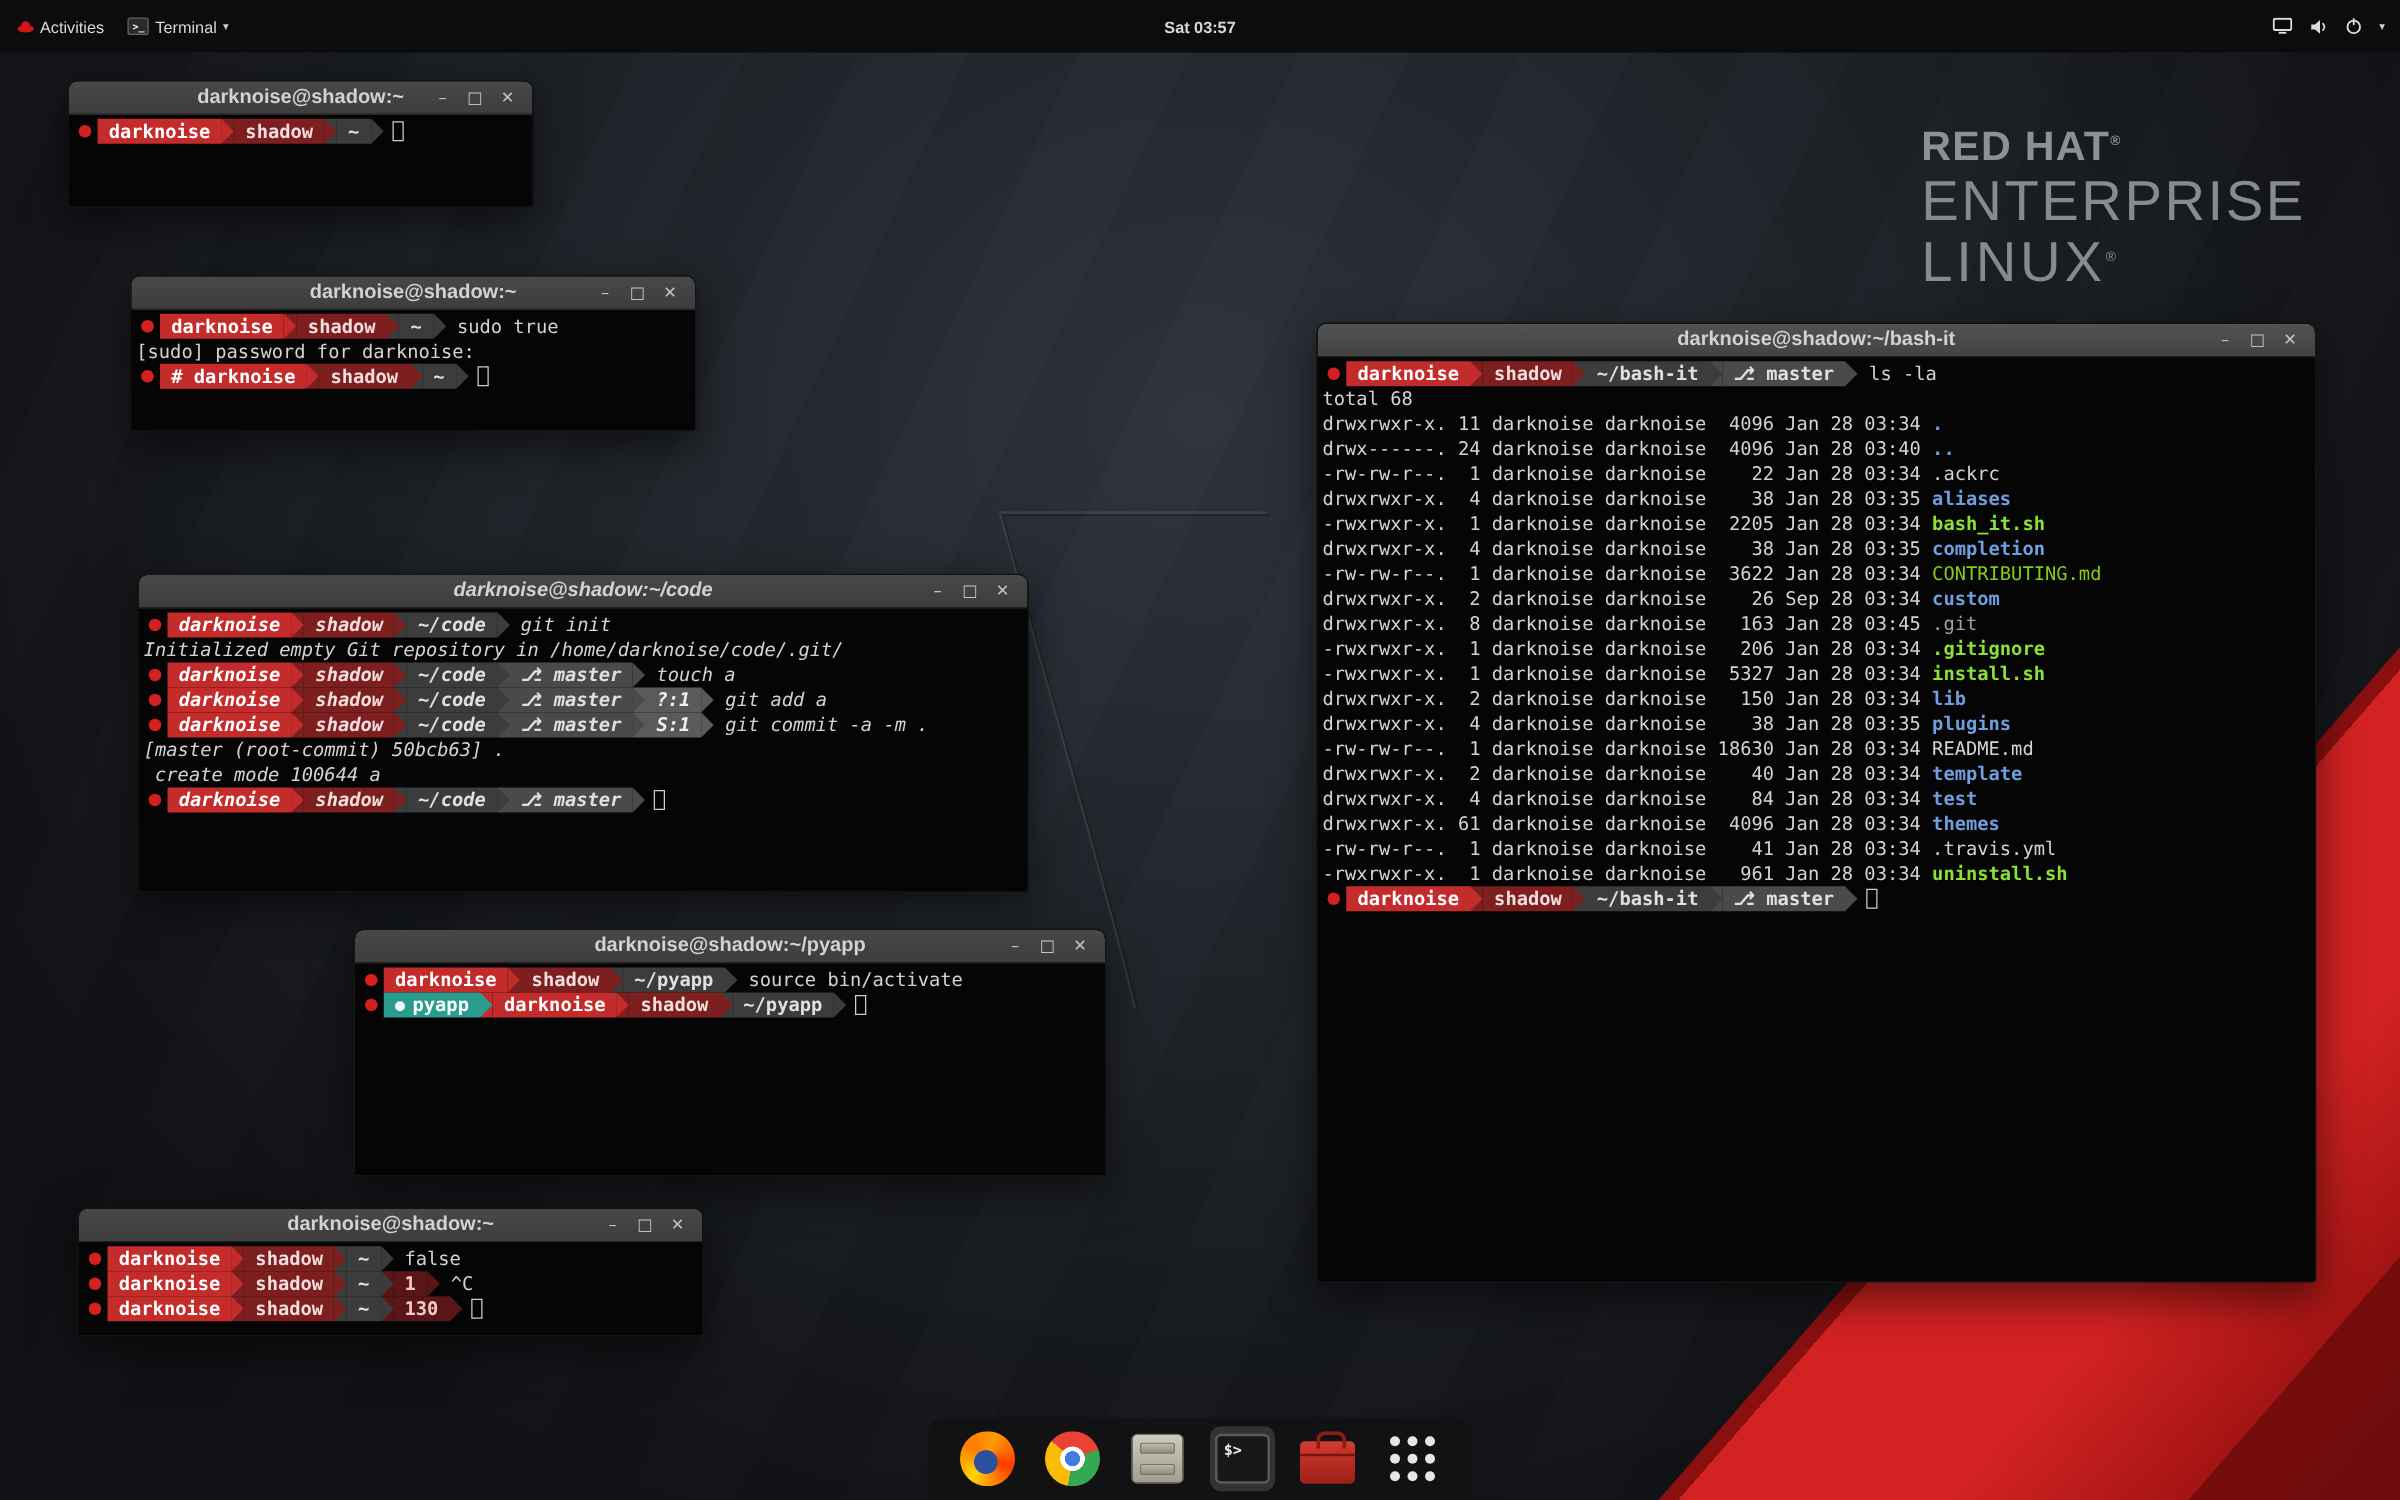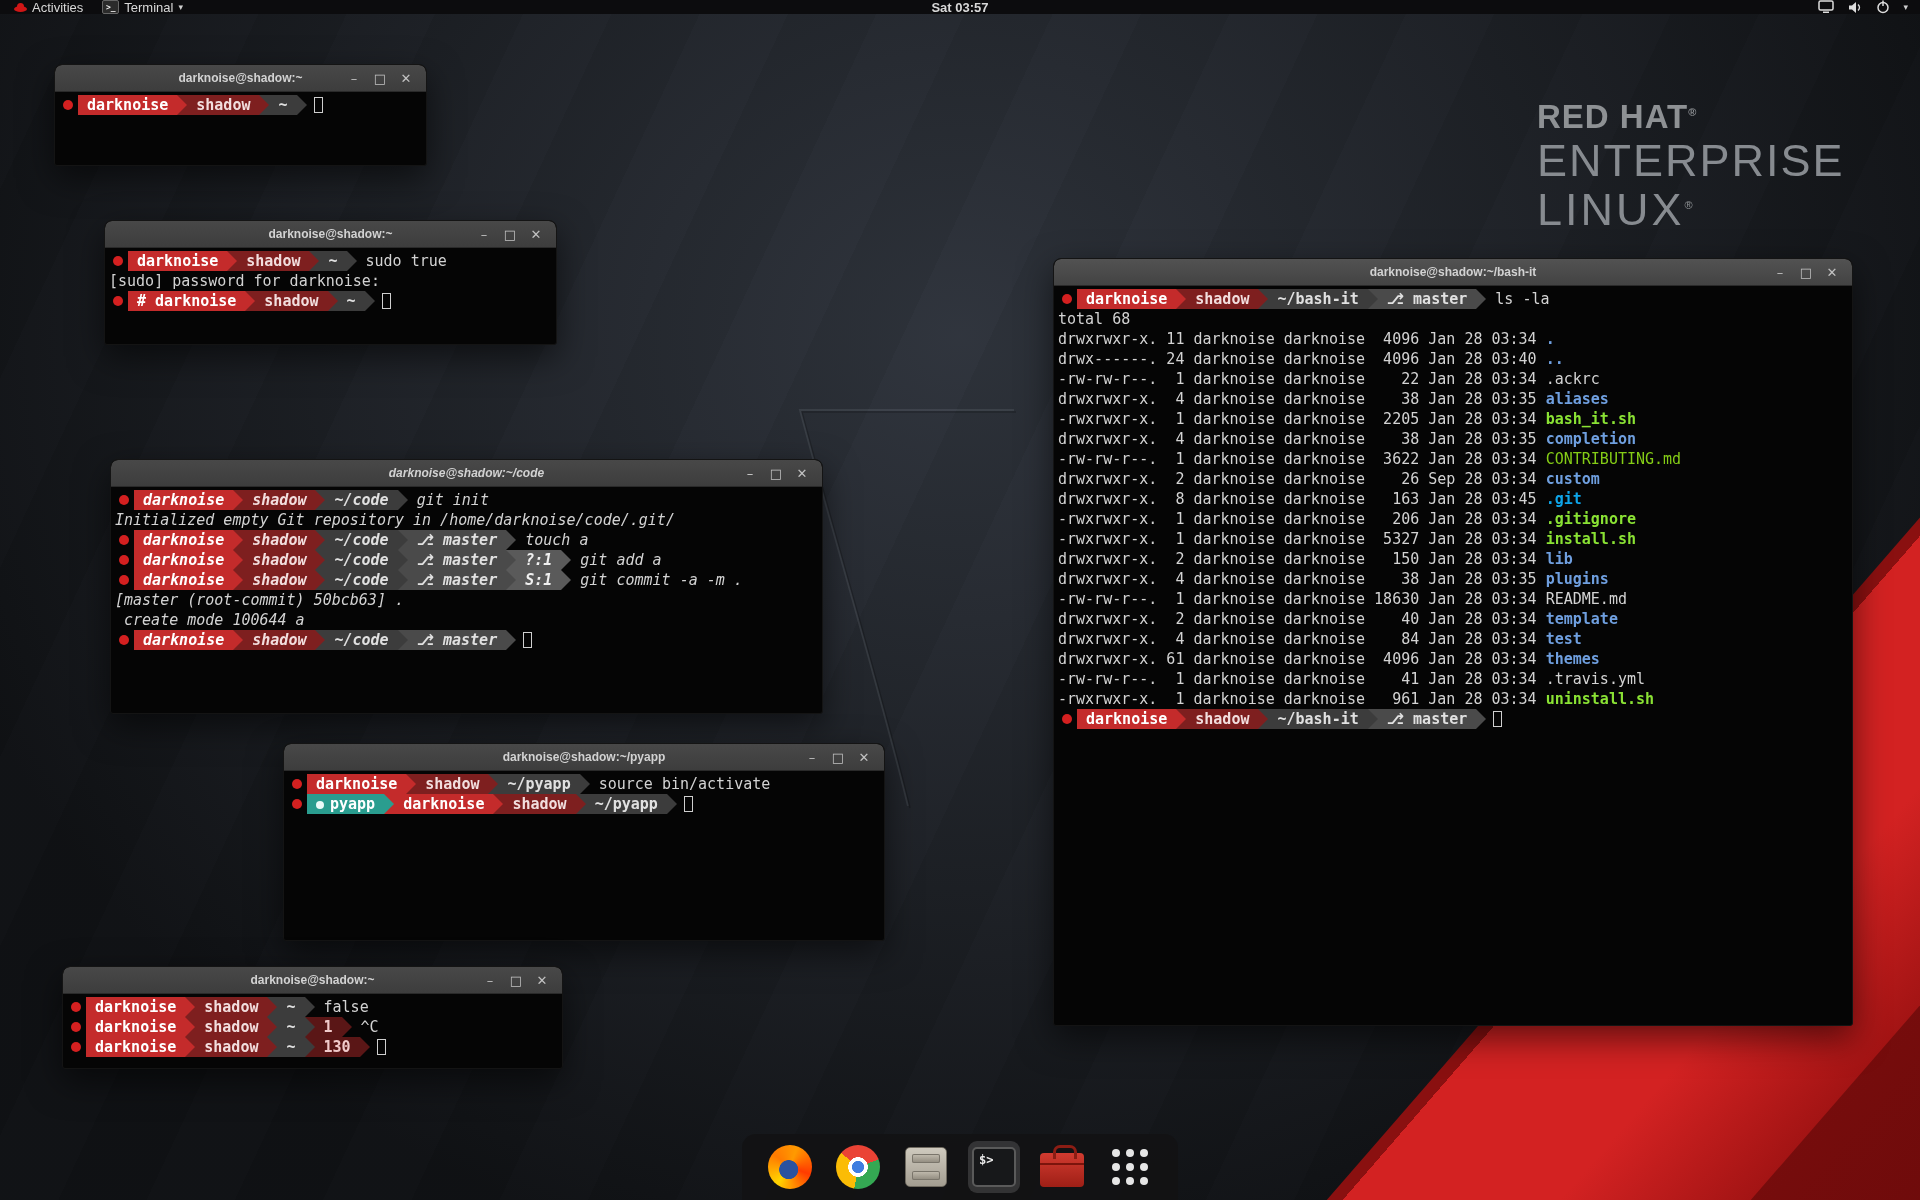--- a/index.html
+++ b/index.html
@@ -22,40 +22,40 @@
     background:linear-gradient(#8a1010 0 12px,#d32222 12px 55%, #a31414 100%);}
   .curves{position:absolute;left:0;top:0;z-index:1;pointer-events:none;}
 
   .watermark{position:absolute;left:1537px;top:100px;z-index:1;line-height:1.04;}
   .wm1{font-weight:bold;font-size:33px;letter-spacing:1px;color:#8e9194;}
   .wm1 sup,.wm3 sup{font-size:11px;color:#8e9194;vertical-align:super;}
   .wm2{font-weight:normal;font-size:45px;letter-spacing:2px;color:#878b90;margin-top:4px;}
   .wm3{font-weight:normal;font-size:45px;letter-spacing:3px;color:#878b90;margin-top:2px;}
 
   
-  .topbar{position:absolute;top:0;left:0;right:0;height:14px;background:#0c0c0e;
+  .topbar{position:absolute;top:0;left:0;right:0;height:42px;background:#0c0c0e;
     display:flex;align-items:center;z-index:10;color:#d8d8d8;font-size:13px;}
   .tb-left{display:flex;align-items:center;gap:7px;padding-left:8px;height:100%;}
   .tb-item{display:flex;align-items:center;gap:5px;height:100%;padding:0 6px;cursor:pointer;}
   .redhat-dot{width:13px;height:10px;position:relative;display:inline-block;}
   .redhat-dot:before{content:"";position:absolute;left:0;bottom:0;width:13px;height:6px;border-radius:50%;background:#d01616;}
   .redhat-dot:after{content:"";position:absolute;left:3px;bottom:3px;width:7px;height:6px;border-radius:4px 4px 0 0;background:#d01616;}
   .tb-appicon{width:17px;height:14px;background:#2b2b2b;border:1px solid #666;border-radius:2px;
     color:#eee;font:bold 8px "DejaVu Sans Mono",monospace;display:flex;align-items:center;justify-content:center;}
   .tb-center{position:absolute;left:50%;transform:translateX(-50%);font-weight:bold;cursor:pointer;height:100%;display:flex;align-items:center;padding:0 10px;}
   .tb-right{margin-left:auto;display:flex;align-items:center;gap:13px;padding-right:12px;height:100%;}
   .caret{font-size:9px;color:#cfcfcf;}
 
   
   .window{position:absolute;background:#050505;border:1px solid #141414;border-radius:8px 8px 3px 3px;
     box-shadow:0 12px 34px rgba(0,0,0,0.55);z-index:5;overflow:hidden;}
   .titlebar{height:27px;background:linear-gradient(#484848,#3d3d3d);border-bottom:1px solid #2a2a2a;
     border-radius:7px 7px 0 0;position:relative;display:flex;align-items:center;justify-content:center;cursor:default;}
   .window.focused .titlebar{background:linear-gradient(#525252,#434343);}
-  .wtitle{font-weight:bold;font-size:12px;color:#d2d2d2;}
+  .wtitle{font-weight:bold;font-size:16px;color:#d2d2d2;}
   .wbtns{position:absolute;right:7px;top:0;height:27px;display:flex;align-items:center;}
   .wbtn{width:26px;text-align:center;color:#c2c2c2;font-size:13px;cursor:pointer;font-family:"DejaVu Sans",sans-serif;}
   .tbody{padding:3px 2px;font-family:"DejaVu Sans Mono","DejaVu Sans",monospace;font-size:15px;color:#d3d3d3;}
 
   .tline{white-space:pre;height:20px;line-height:20px;padding-left:2px;}
   .picon{display:inline-block;width:19px;height:20px;vertical-align:top;position:relative;}
   .picon i{position:absolute;left:4px;top:5px;width:10px;height:10px;border-radius:50%;background:#d42020;}
   .pseg{display:inline-block;height:20px;line-height:20px;padding:0 9px;font-weight:bold;vertical-align:top;}
   .parrow{display:inline-block;width:10px;height:20px;vertical-align:top;position:relative;}
   .parrow i{position:absolute;left:0;top:0;width:0;height:0;
@@ -237,21 +237,21 @@
       <div class="tline"><span class="picon"><i></i></span><span class="pseg" style="background: rgb(196, 43, 43); color: rgb(255, 255, 255);">darknoise</span><span class="parrow" style="background: rgb(126, 31, 31);"><i style="border-left-color: rgb(196, 43, 43);"></i></span><span class="pseg" style="background: rgb(126, 31, 31); color: rgb(242, 222, 222);">shadow</span><span class="parrow" style="background: rgb(60, 60, 60);"><i style="border-left-color: rgb(126, 31, 31);"></i></span><span class="pseg" style="background: rgb(60, 60, 60); color: rgb(224, 224, 224);">~/bash-it</span><span class="parrow" style="background: rgb(74, 74, 74);"><i style="border-left-color: rgb(60, 60, 60);"></i></span><span class="pseg" style="background: rgb(74, 74, 74); color: rgb(224, 224, 224);">⎇ master</span><span class="parrow" style="background: transparent;"><i style="border-left-color: rgb(74, 74, 74);"></i></span><span class="cmd"> ls -la</span></div>
       <div class="tline">total 68</div>
       <div class="tline"><span>drwxrwxr-x. 11 darknoise darknoise  4096 Jan 28 03:34 </span><span style="color: rgb(111, 159, 223); font-weight: bold;">.</span></div>
       <div class="tline"><span>drwx------. 24 darknoise darknoise  4096 Jan 28 03:40 </span><span style="color: rgb(111, 159, 223); font-weight: bold;">..</span></div>
       <div class="tline"><span>-rw-rw-r--.  1 darknoise darknoise    22 Jan 28 03:34 </span><span style="color: rgb(211, 211, 211);">.ackrc</span></div>
       <div class="tline"><span>drwxrwxr-x.  4 darknoise darknoise    38 Jan 28 03:35 </span><span style="color: rgb(111, 159, 223); font-weight: bold;">aliases</span></div>
       <div class="tline"><span>-rwxrwxr-x.  1 darknoise darknoise  2205 Jan 28 03:34 </span><span style="color: rgb(138, 226, 52); font-weight: bold;">bash_it.sh</span></div>
       <div class="tline"><span>drwxrwxr-x.  4 darknoise darknoise    38 Jan 28 03:35 </span><span style="color: rgb(111, 159, 223); font-weight: bold;">completion</span></div>
       <div class="tline"><span>-rw-rw-r--.  1 darknoise darknoise  3622 Jan 28 03:34 </span><span style="color: #84cc16;">CONTRIBUTING.md</span></div>
       <div class="tline"><span>drwxrwxr-x.  2 darknoise darknoise    26 Sep 28 03:34 </span><span style="color: rgb(111, 159, 223); font-weight: bold;">custom</span></div>
-      <div class="tline"><span>drwxrwxr-x.  8 darknoise darknoise   163 Jan 28 03:45 </span><span style="color: #0ea5e9; font-weight: bold;">.git</span></div>
+      <div class="tline"><span>drwxrwxr-x.  8 darknoise darknoise   163 Jan 28 03:45 </span><span style="color: #a3a3a3; font-weight: normal;">.git</span></div>
       <div class="tline"><span>-rwxrwxr-x.  1 darknoise darknoise   206 Jan 28 03:34 </span><span style="color: rgb(138, 226, 52); font-weight: bold;">.gitignore</span></div>
       <div class="tline"><span>-rwxrwxr-x.  1 darknoise darknoise  5327 Jan 28 03:34 </span><span style="color: rgb(138, 226, 52); font-weight: bold;">install.sh</span></div>
       <div class="tline"><span>drwxrwxr-x.  2 darknoise darknoise   150 Jan 28 03:34 </span><span style="color: rgb(111, 159, 223); font-weight: bold;">lib</span></div>
       <div class="tline"><span>drwxrwxr-x.  4 darknoise darknoise    38 Jan 28 03:35 </span><span style="color: rgb(111, 159, 223); font-weight: bold;">plugins</span></div>
       <div class="tline"><span>-rw-rw-r--.  1 darknoise darknoise 18630 Jan 28 03:34 </span><span style="color: rgb(211, 211, 211);">README.md</span></div>
       <div class="tline"><span>drwxrwxr-x.  2 darknoise darknoise    40 Jan 28 03:34 </span><span style="color: rgb(111, 159, 223); font-weight: bold;">template</span></div>
       <div class="tline"><span>drwxrwxr-x.  4 darknoise darknoise    84 Jan 28 03:34 </span><span style="color: rgb(111, 159, 223); font-weight: bold;">test</span></div>
       <div class="tline"><span>drwxrwxr-x. 61 darknoise darknoise  4096 Jan 28 03:34 </span><span style="color: rgb(111, 159, 223); font-weight: bold;">themes</span></div>
       <div class="tline"><span>-rw-rw-r--.  1 darknoise darknoise    41 Jan 28 03:34 </span><span style="color: rgb(211, 211, 211);">.travis.yml</span></div>
       <div class="tline"><span>-rwxrwxr-x.  1 darknoise darknoise   961 Jan 28 03:34 </span><span style="color: rgb(138, 226, 52); font-weight: bold;">uninstall.sh</span></div>

